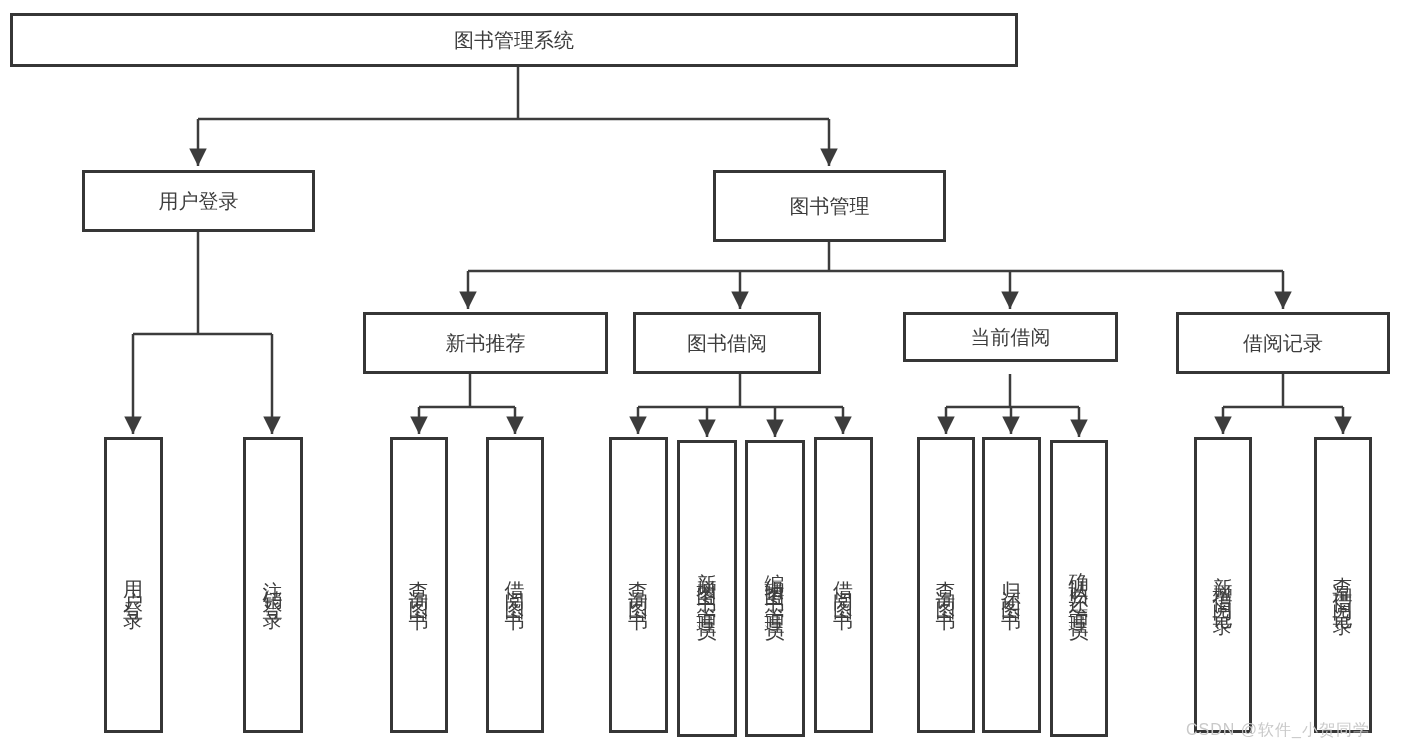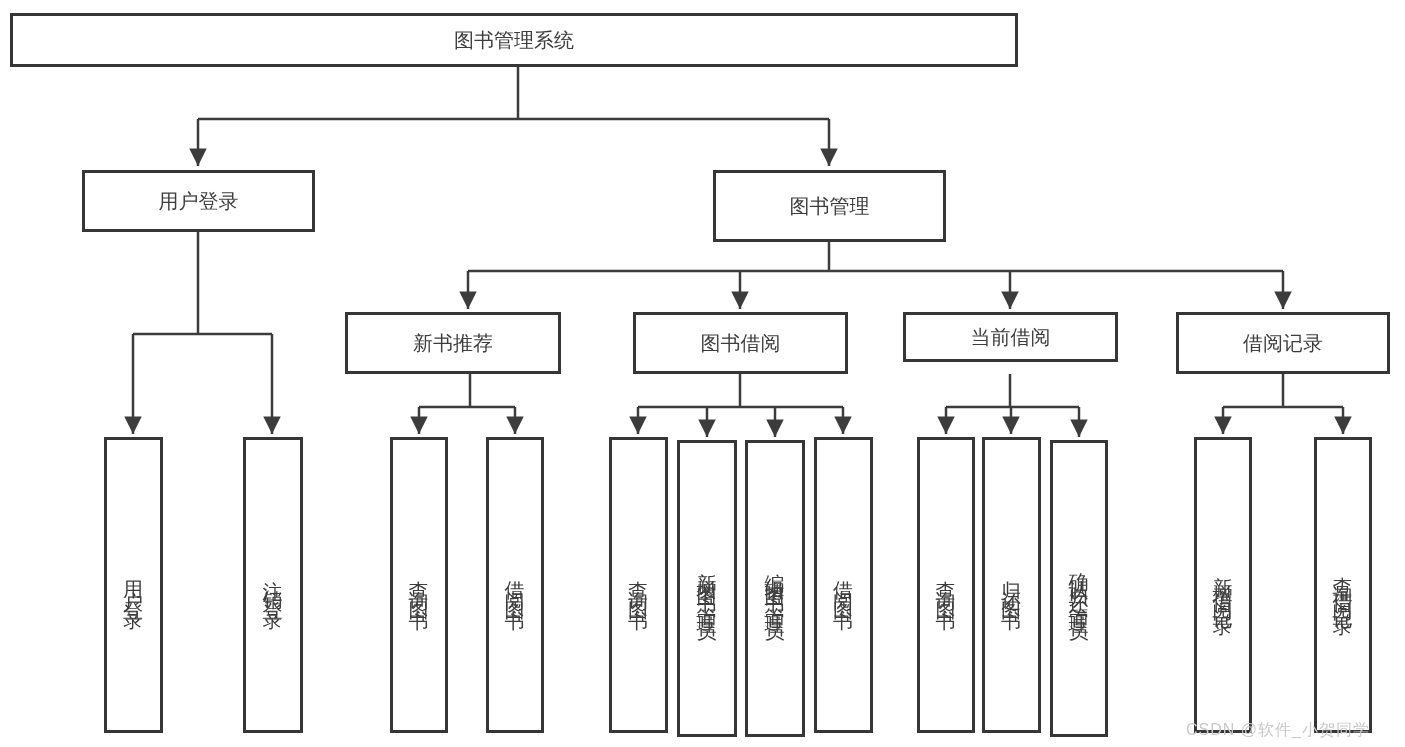--- a/index.html
+++ b/index.html
@@ -100,22 +100,22 @@
       <path d="M1223 407 V434" marker-end="url(#arrow)"></path>
       <path d="M1343 407 V434" marker-end="url(#arrow)"></path>
     </g>
   </svg>
 
   <div class="box" style="left:10px;top:13px;width:1008px;height:54px">图书管理系统</div>
 
   <div class="box" style="left:82px;top:170px;width:233px;height:62px">用户登录</div>
   <div class="box" style="left:713px;top:170px;width:233px;height:72px">图书管理</div>
 
-  <div class="box" style="left:345px;top:312px;width:216px;height:62px">新书推荐</div>
-  <div class="box" style="left:633px;top:312px;width:215px;height:62px">图书借阅</div>
+  <div class="box" style="left:363px;top:312px;width:245px;height:62px">新书推荐</div>
+  <div class="box" style="left:633px;top:312px;width:188px;height:62px">图书借阅</div>
   <div class="box" style="left:903px;top:312px;width:215px;height:50px">当前借阅</div>
   <div class="box" style="left:1176px;top:312px;width:214px;height:62px">借阅记录</div>
 
   <div class="box" style="left:104px;top:437px;width:59px;height:296px">
     <span class="vt">用户登录</span>
   </div>
   <div class="box" style="left:243px;top:437px;width:60px;height:296px">
     <span class="vt">注销登录</span>
   </div>
 

